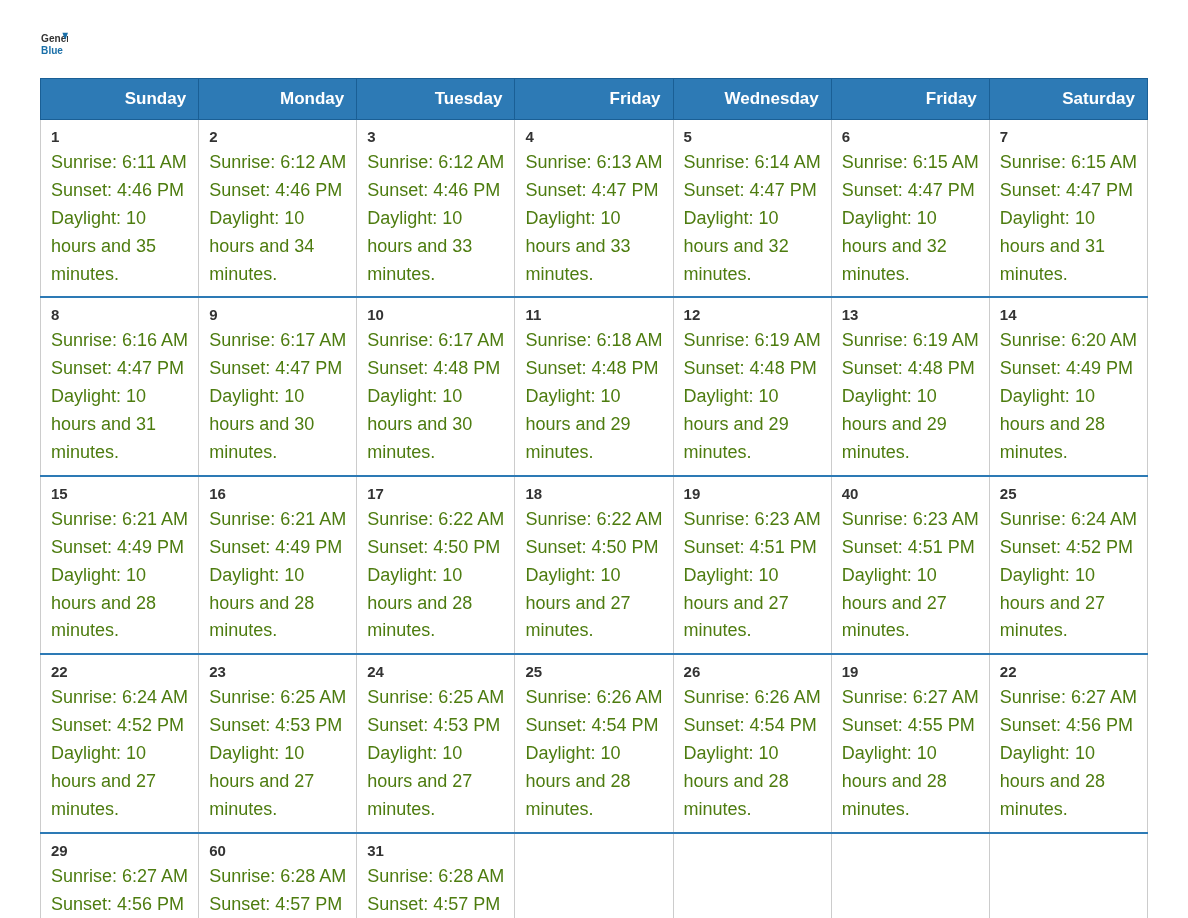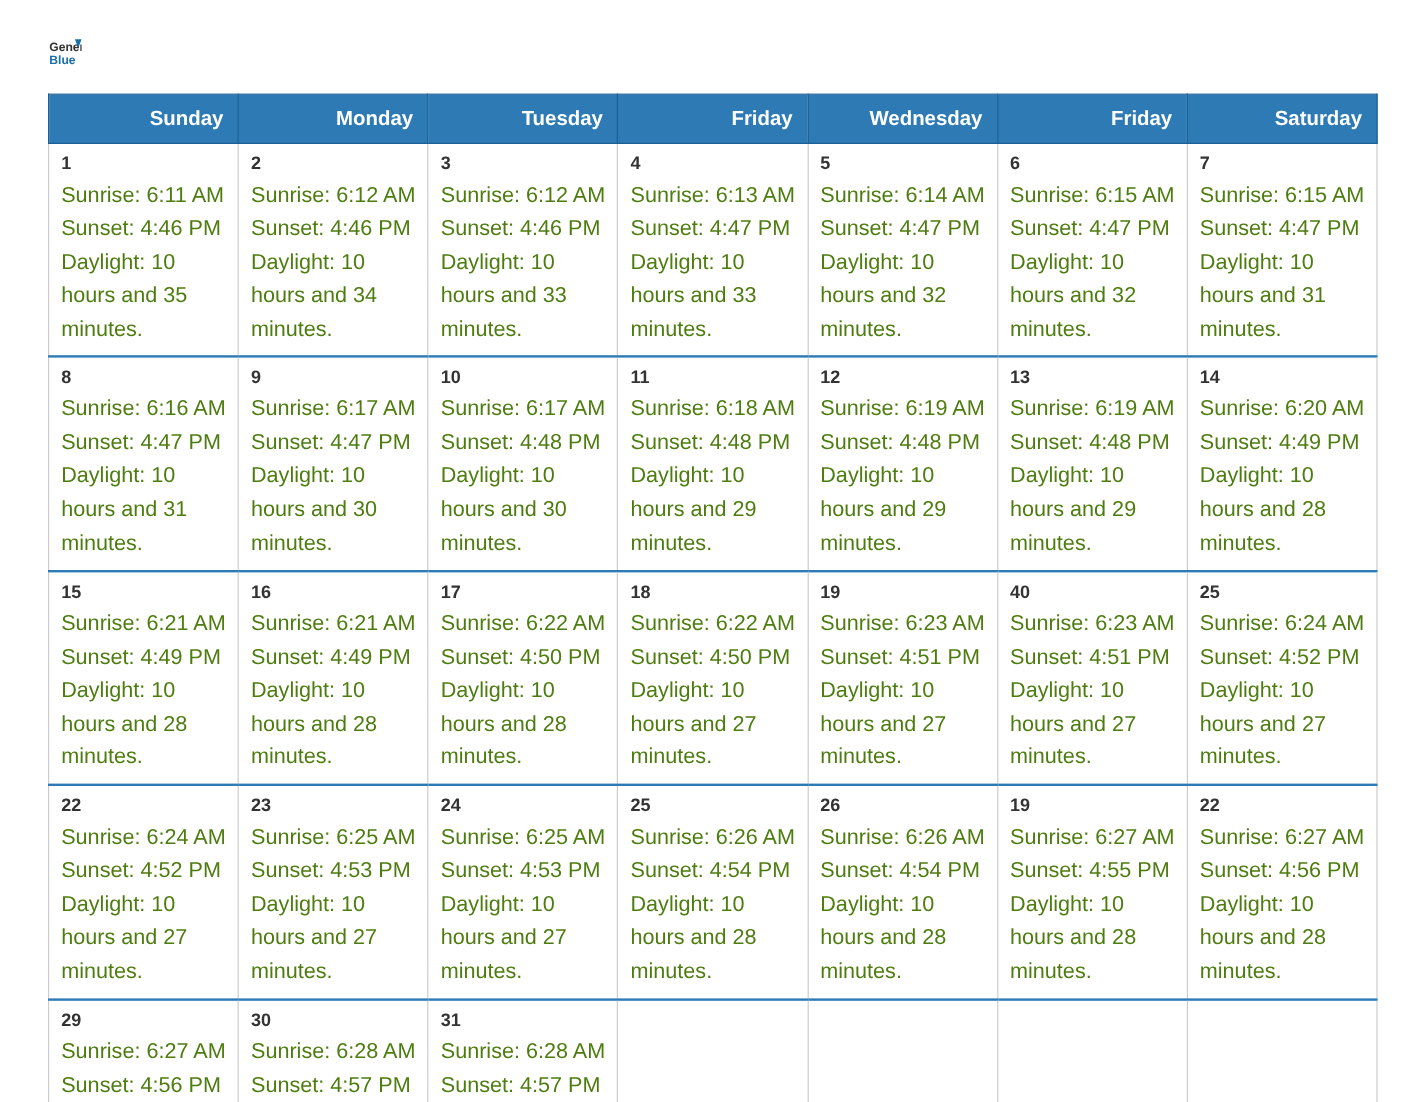--- a/index.html
+++ b/index.html
@@ -350,21 +350,21 @@
       <tr>
         <td>
         <span class="day-num">29</span>
         <div class="day-info">
           Sunrise: 6:27 AM<br>
           Sunset: 4:56 PM<br>
           Daylight: 10 hours and 28 minutes.
         </div>
       </td>
         <td>
-        <span class="day-num">30</span>
+        <span class="day-num">60</span>
         <div class="day-info">
           Sunrise: 6:28 AM<br>
           Sunset: 4:57 PM<br>
           Daylight: 10 hours and 29 minutes.
         </div>
       </td>
         <td>
         <span class="day-num">31</span>
         <div class="day-info">
           Sunrise: 6:28 AM<br>

